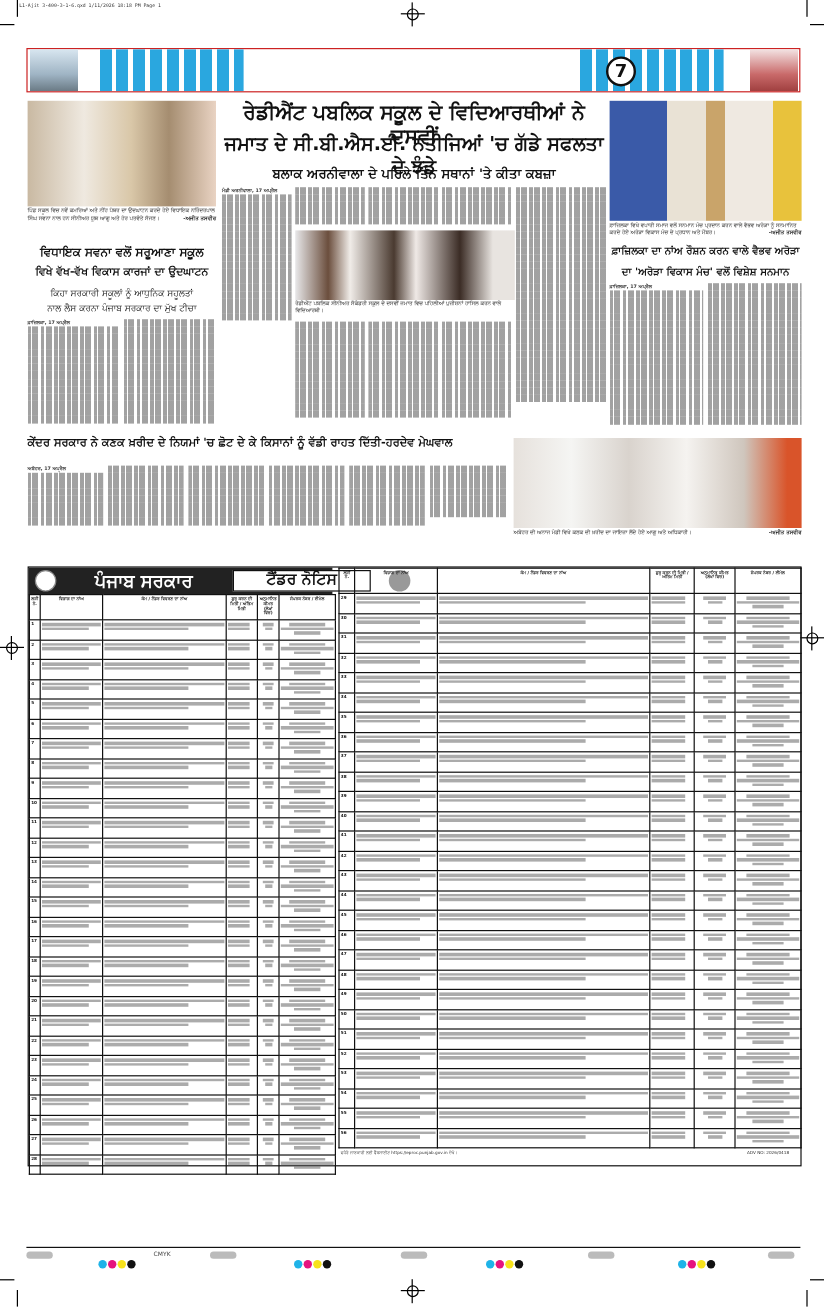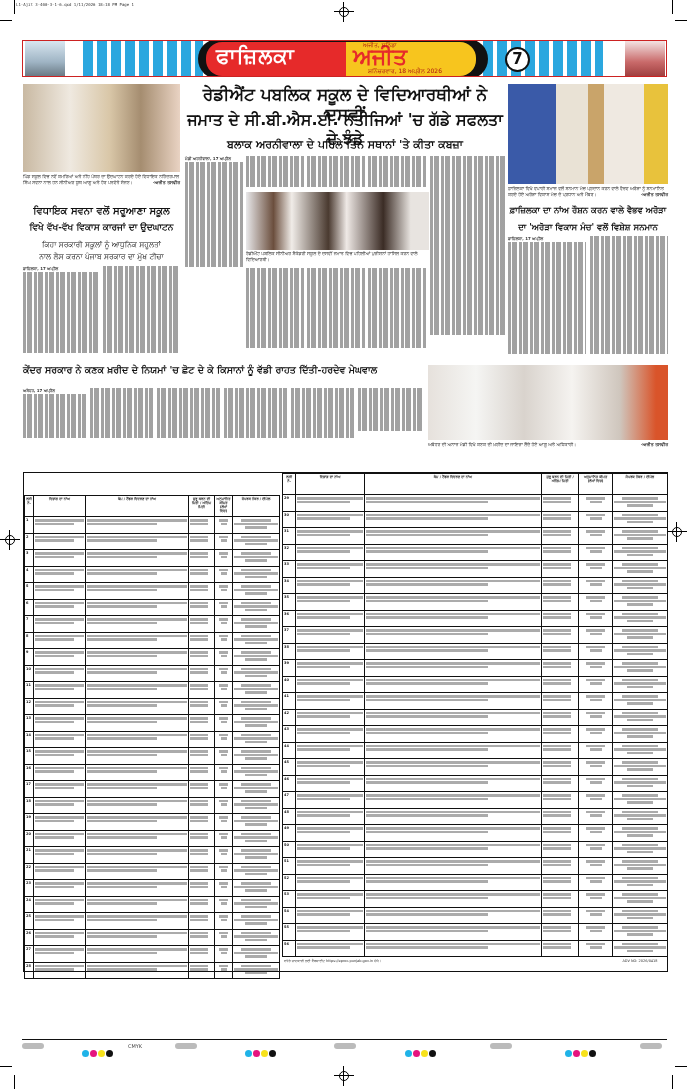--- a/index.html
+++ b/index.html
@@ -66,28 +66,20 @@
 <div class="crop" style="left:14px;top:1075px;width:1px;height:14px"></div>
 <div class="crop" style="left:0;top:1066px;width:12px;height:1px"></div>
 <div class="crop" style="left:672px;top:1075px;width:1px;height:14px"></div>
 <div class="crop" style="left:675px;top:1066px;width:12px;height:1px"></div>
 
 <div class="mast">
   <div class="pic" style="left:2px;background:linear-gradient(180deg,#d8e6f0,#9fb4c4 60%,#6a7a85)"></div>
   <div class="pattern" style="left:60px;width:120px"></div>
   <div class="pattern" style="left:460px;width:120px"></div>
   <div class="pic" style="left:602px;background:linear-gradient(180deg,#f3e3e3,#c96a6a 60%,#a04040)"></div>
-  <div class="oval">
-    <div class="red"></div>
-    <div class="yel"></div>
-    <div class="t1">ਫਾਜ਼ਿਲਕਾ</div>
-    <div class="t2">ਅਜੀਤ</div>
-    <div class="sub1">ਅਜੀਤ, ਬਠਿੰਡਾ</div>
-    <div class="sub2">ਸ਼ਨਿੱਚਰਵਾਰ, 18 ਅਪ੍ਰੈਲ 2026</div>
-  </div>
   <div class="page">7</div>
 </div>
 
 <div class="photo" style="left:23px;top:84px;width:157px;height:88px;background:linear-gradient(90deg,#c9b9a2,#efe9e0 30%,#d9c7a8 55%,#a58d70 75%,#e9d3c3)"></div>
 <div class="caption" style="left:23px;top:174px;width:157px">
   <span>ਪਿੰਡ ਸਕੂਲ ਵਿਚ ਨਵੇਂ ਕਮਰਿਆਂ ਅਤੇ ਨੀਂਹ ਪੱਥਰ ਦਾ ਉਦਘਾਟਨ ਕਰਦੇ ਹੋਏ ਵਿਧਾਇਕ ਨਰਿੰਦਰਪਾਲ ਸਿੰਘ ਸਵਨਾ ਨਾਲ ਹਨ ਸੀਨੀਅਰ ਯੂਥ ਆਗੂ ਅਤੇ ਹੋਰ ਪਤਵੰਤੇ ਸੱਜਣ।</span>
   <b style="float:right">-ਅਜੀਤ ਤਸਵੀਰ</b>
 </div>
 
 <div class="headline" style="left:185px;top:84px;width:320px;font-size:17px">ਰੇਡੀਐਂਟ ਪਬਲਿਕ ਸਕੂਲ ਦੇ ਵਿਦਿਆਰਥੀਆਂ ਨੇ ਦਸਵੀਂ</div>
@@ -302,20 +294,26 @@
     <span></span>
   </div>
 
 <div class="photo" style="left:428px;top:365px;width:240px;height:75px;background:linear-gradient(90deg,#e6e1dc,#f5f5f3 20%,#d9d3cd 40%,#f5f3f0 60%,#cfc6bd 80%,#d9542a 95%)"></div>
 <div class="caption" style="left:428px;top:442px;width:240px">
   <span>ਅਬੋਹਰ ਦੀ ਅਨਾਜ ਮੰਡੀ ਵਿਖੇ ਕਣਕ ਦੀ ਖ਼ਰੀਦ ਦਾ ਜਾਇਜ਼ਾ ਲੈਂਦੇ ਹੋਏ ਆਗੂ ਅਤੇ ਅਧਿਕਾਰੀ।</span>
   <b style="float:right">-ਅਜੀਤ ਤਸਵੀਰ</b>
 </div>
 
 <div class="tender">
+  <div class="th-bar">
+    <div class="emblem" style="left:5px;top:2px;background:#fff;border:1px solid #888"></div>
+    <div class="gov">ਪੰਜਾਬ ਸਰਕਾਰ</div>
+    <div class="notice">ਟੈਂਡਰ ਨੋਟਿਸ</div>
+    <div class="emblem" style="left:300px;top:2px;background:#999"></div>
+  </div>
   <table class="tt" id="tbl-left" style="left:0;top:22px;width:255px">
     <colgroup>
         <col style="width:9px">
         <col style="width:52px">
         <col style="width:103px">
         <col style="width:26px">
         <col style="width:18px">
         <col style="width:47px">
       </colgroup>
     <thead>

